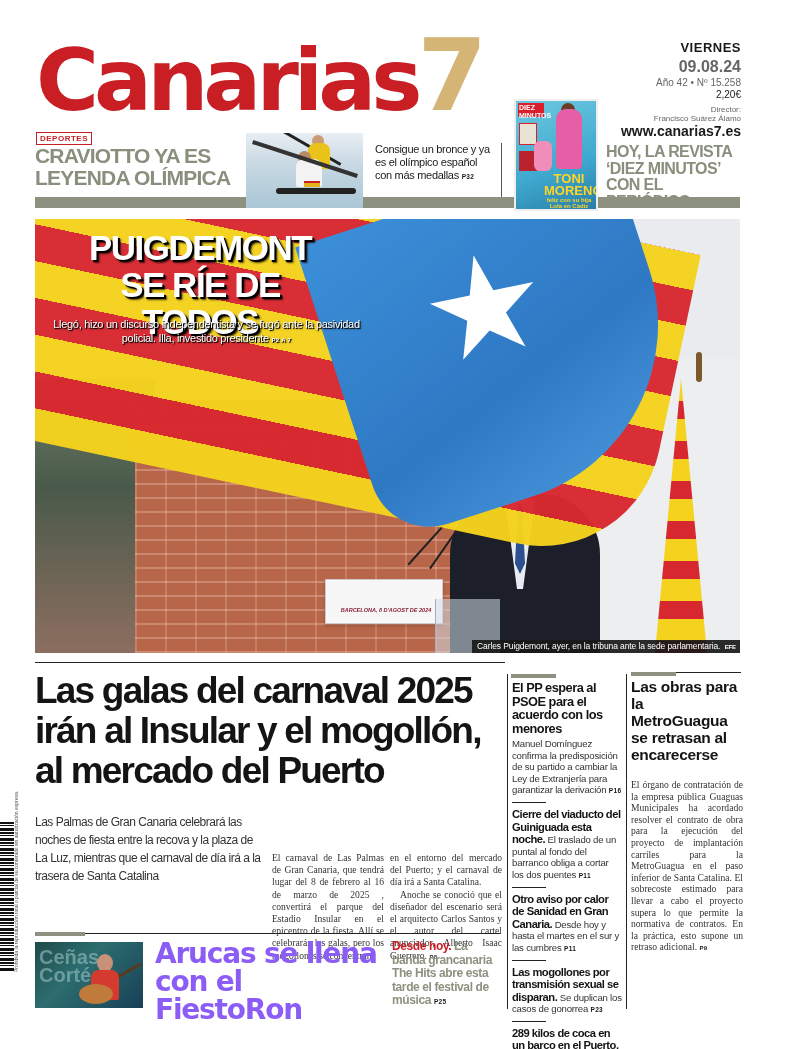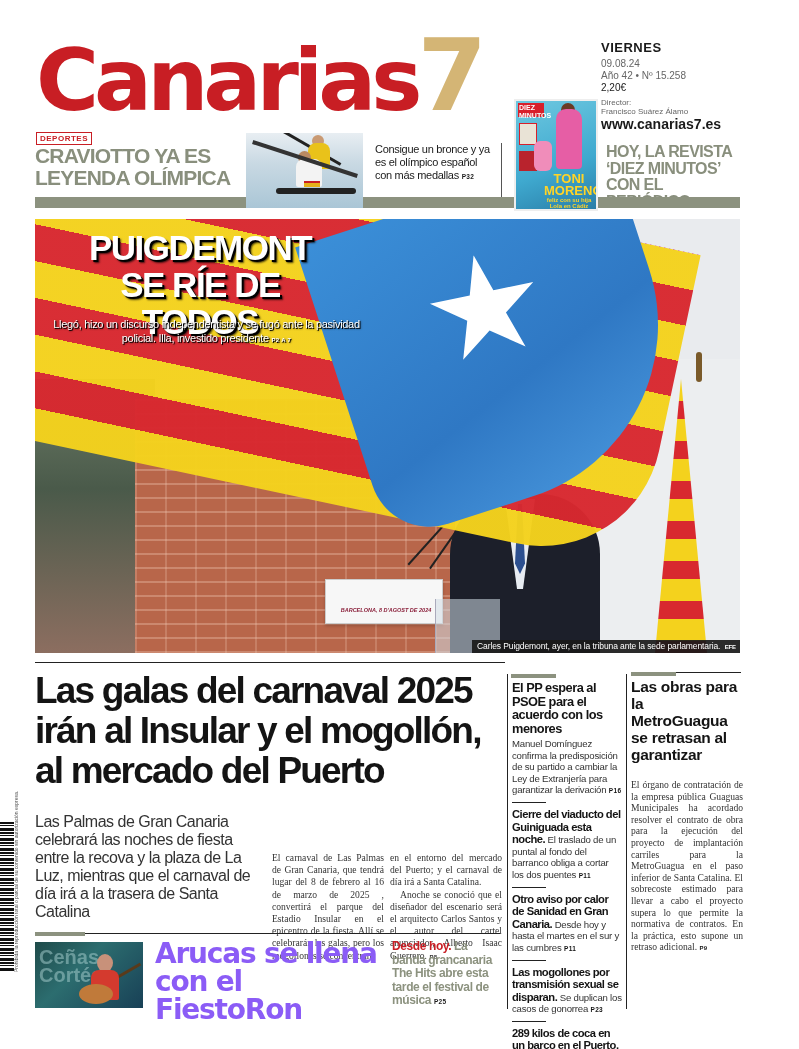--- a/index.html
+++ b/index.html
@@ -10,24 +10,24 @@
     .logo {
       position: absolute; left: 36px; top: 26px;
       font-family: "DejaVu Sans", sans-serif; font-weight: bold;
       font-size: 86px; letter-spacing: -5px; line-height: 1;
       color: #c81e24;
     }
     .logo .seven { color: #d4b575; font-size: 100px; letter-spacing: 0; }
 
     .edition {
       position: absolute; right: 58px; top: 40px; width: 140px;
-      text-align: left; font-family: "Liberation Sans", sans-serif; color: #666;
+      text-align: right; font-family: "Liberation Sans", sans-serif; color: #666;
     }
     .edition .day { font-weight: bold; font-size: 13px; color: #1a1a1a; letter-spacing: 0.5px; }
-    .edition .date { font-size: 10px; margin-top: 3px; }
+    .edition .date { font-size: 16px; margin-top: 3px; font-weight: bold; }
     .edition .issue { font-size: 10px; margin-top: 1px; }
     .edition .price { font-size: 10px; color: #1a1a1a; margin-top: 1px; }
     .edition .dir-label { font-size: 8px; margin-top: 5px; }
     .edition .dir-name { font-size: 8px; }
     .edition .web { font-size: 14px; font-weight: bold; color: #1a1a1a; }
 
     
     .tag {
       position: absolute; left: 36px; top: 132px;
       border: 1px solid #c81e24; color: #c81e24;
@@ -161,21 +161,21 @@
 
     
     .hr-top { position: absolute; left: 35px; top: 662px; width: 470px; height: 1px; background: #222; }
     .main-head {
       position: absolute; left: 35px; top: 671px; width: 470px;
       font-family: "Liberation Sans", sans-serif; font-weight: bold;
       font-size: 37px; line-height: 40px; letter-spacing: -1.8px; color: #141414;
     }
     .main-sub {
       position: absolute; left: 35px; top: 813px; width: 232px;
-      font-size: 16px; line-height: 18px; color: #333; letter-spacing: -0.5px; font-weight: 300;
+      font-size: 12px; line-height: 18px; color: #333; letter-spacing: -0.5px; font-weight: 300;
     }
     .body-col {
       position: absolute; top: 814px; width: 112px;
       font-family: "Liberation Serif", serif; font-size: 9.6px; line-height: 12.2px; color: #333;
       text-align: justify; hyphens: auto; margin-top: 38px;
     }
     .body-col.c1 { left: 272px; }
     .body-col.c2 { left: 390px; }
     .body-col p + p { text-indent: 10px; }
     .body-col .pageref { font-family: "Liberation Sans", sans-serif; font-size: 6px; }
@@ -384,21 +384,21 @@
   <div class="brief">
     <span class="bh">289 kilos de coca en un barco en el Puerto.</span>
     
     
   </div>
 </div>
 
 <div class="hr-right"></div>
 <div class="gray-mark gm3"></div>
 <div class="metro">
-  <div class="metro-head">Las obras para la MetroGuagua se retrasan al garantizar</div>
+  <div class="metro-head">Las obras para la MetroGuagua se retrasan al encarecerse</div>
   <div class="metro-body">
     <span>El órgano de contratación de la empresa pública Guaguas Municipales ha acordado resolver el contrato de obra para la ejecución del proyecto de implantación carriles para la MetroGuagua en el paso inferior de Santa Catalina. El sobrecoste estimado para llevar a cabo el proyecto supera lo que permite la normativa de contratos. En la práctica, esto supone un retraso adicional.</span>
     <span class="pageref">P9</span>
   </div>
 </div>
 
 <div class="barcode"></div>
 <div class="legal">Prohibida la reproducción total o parcial de su contenido sin autorización expresa.</div>
 
 </body></html>

